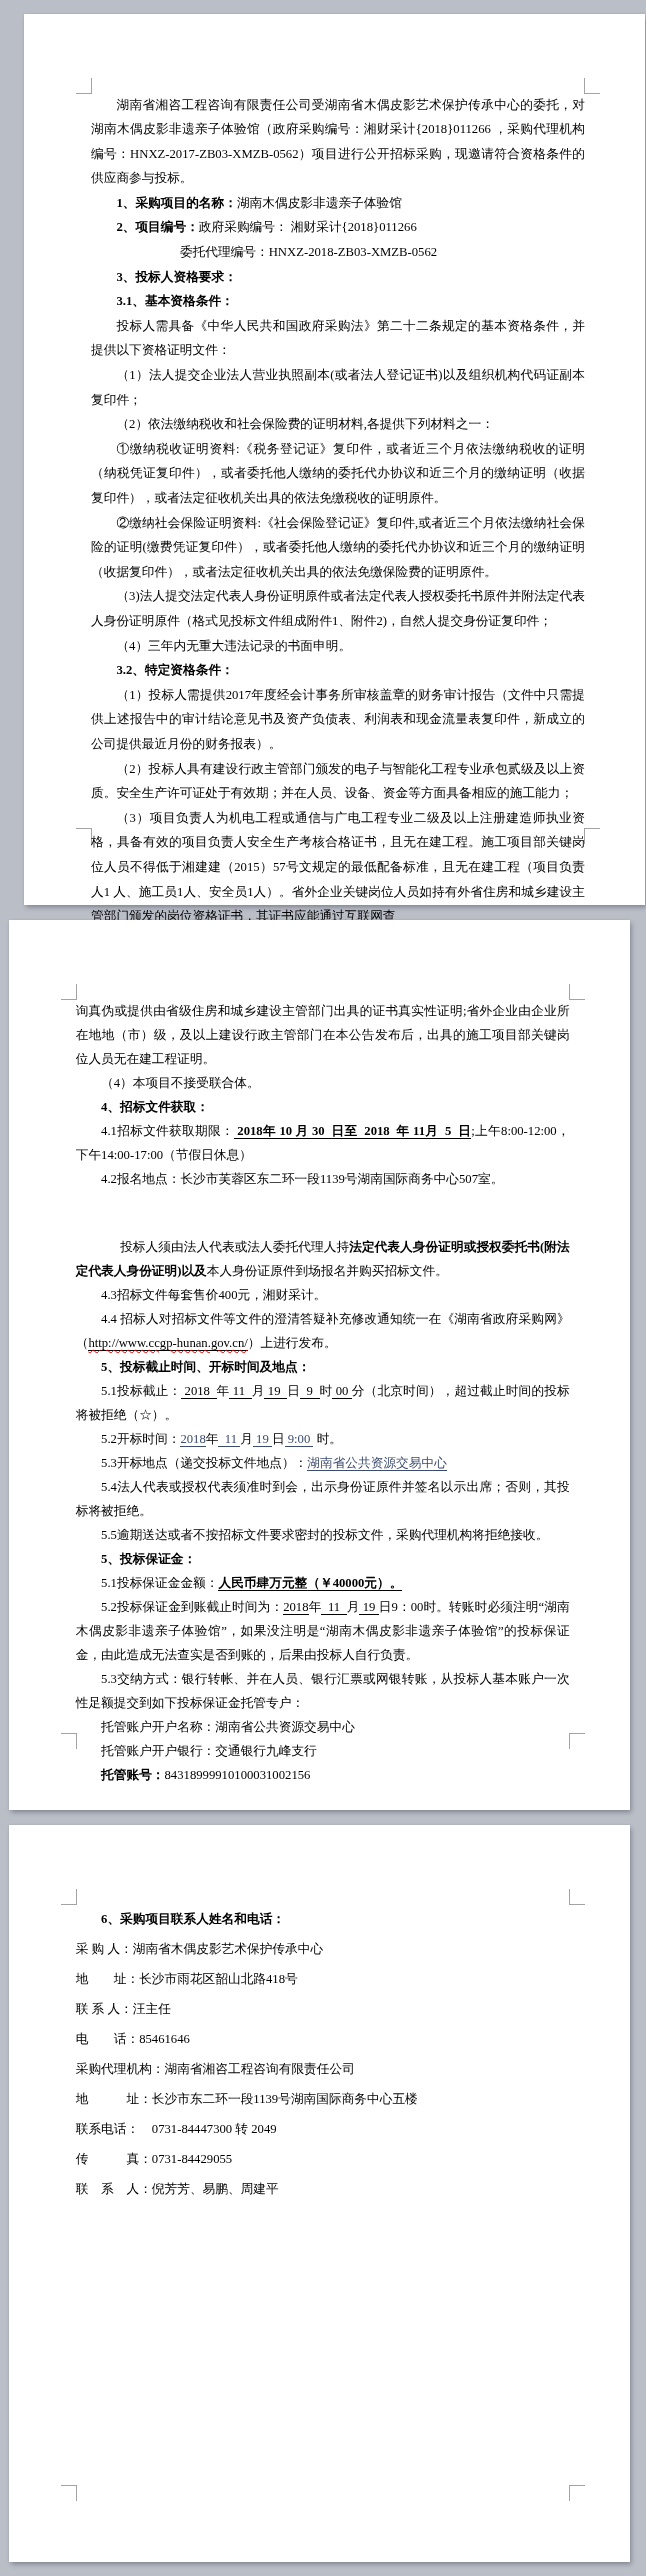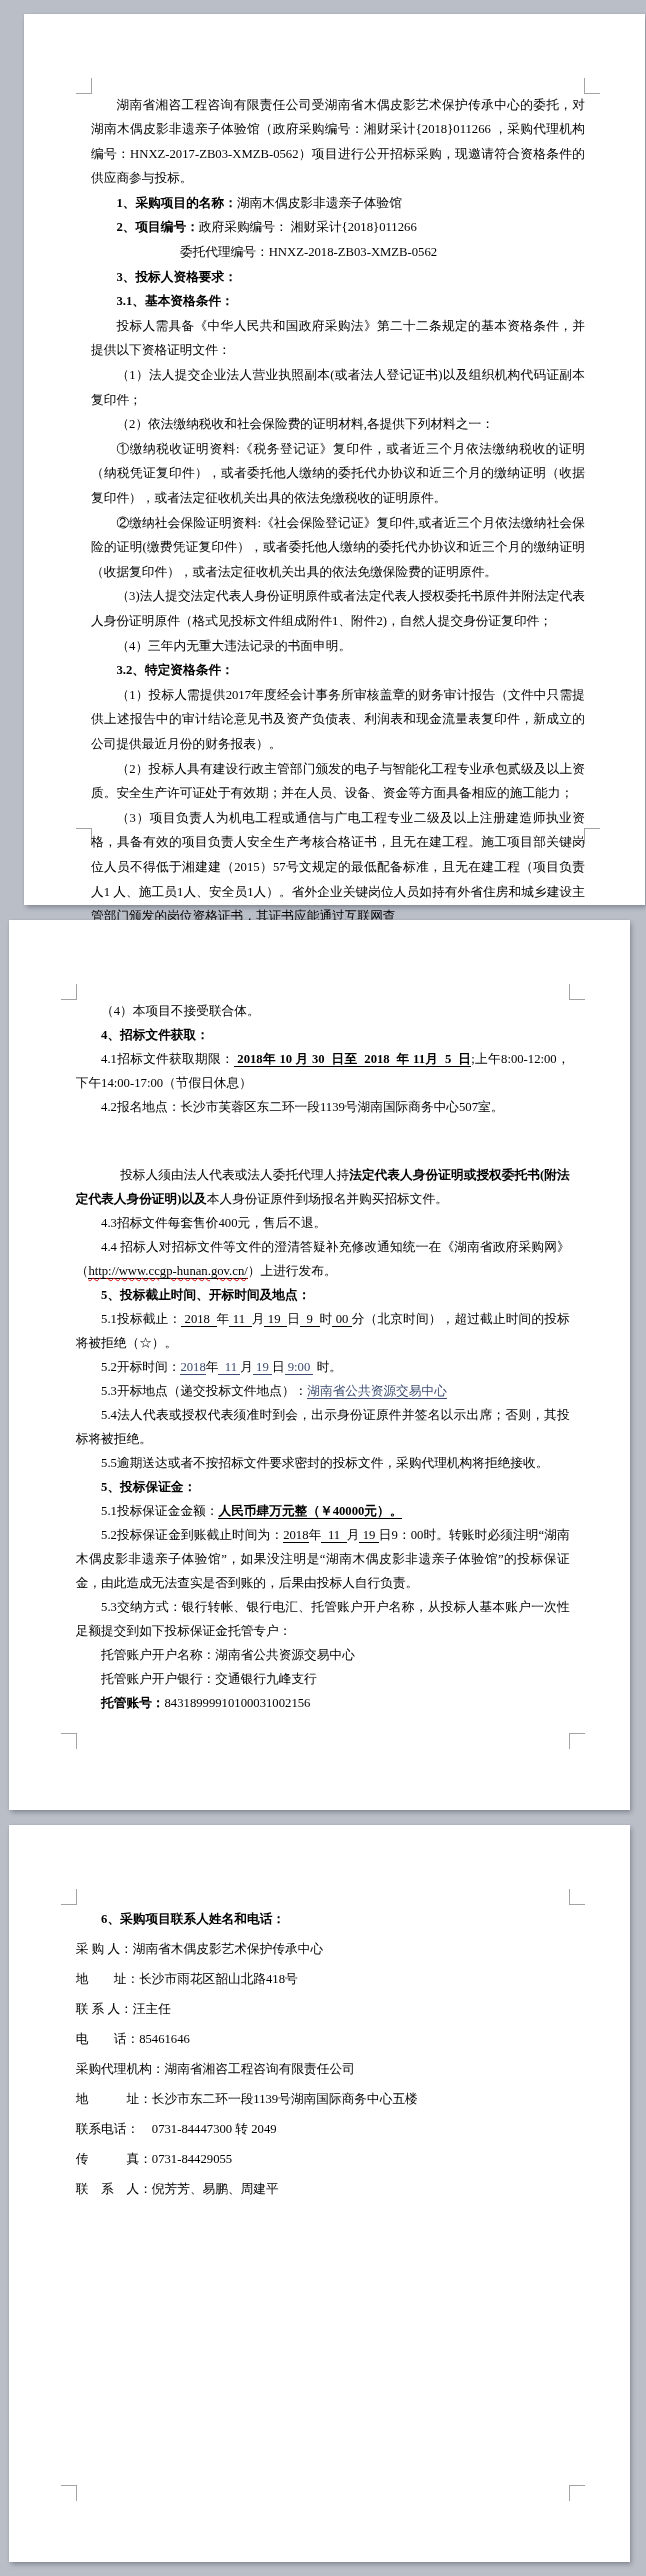--- a/index.html
+++ b/index.html
@@ -70,37 +70,38 @@
           <p class="para ind2"><span class="run">（2）投标人具有建设行政主管部门颁发的电子与智能化工程专业承包贰级及以上资质。安全生产许可证处于有效期；并在人员、设备、资金等方面具备相应的施工能力；</span></p>
           <p class="para ind2"><span class="run">（3）项目负责人为机电工程或通信与广电工程专业二级及以上注册建造师执业资格，具备有效的项目负责人安全生产考核合格证书，且无在建工程。施工项目部关键岗位人员不得低于湘建建（2015）57号文规定的最低配备标准，且无在建工程（项目负责人1&nbsp;人、施工员1人、安全员1人）。省外企业关键岗位人员如持有外省住房和城乡建设主管部门颁发的岗位资格证书，其证书应能通过互联网查</span></p>
         </div>
       </div>
       <div class="page pg2">
         <div class="mark tl"></div>
         <div class="mark tr"></div>
         <div class="mark bl"></div>
         <div class="mark br"></div>
         <div class="content">
+          <p class="para"><span class="run">询真伪或提供由省级住房和城乡建设主管部门出具的证书真实性证明;省外企业由企业所在地地（市）级，及以上建设行政主管部门在本公告发布后，出具的施工项目部关键岗位人员无在建工程证明。</span></p>
           <p class="para ind2"><span class="run">（4）本项目不接受联合体。</span></p>
           <p class="para ind2"><span class="run b">4、招标文件获取：</span></p>
           <p class="para ind2"><span class="run">4.1招标文件获取期限：</span><span class="run b u">&nbsp;2018年&nbsp;10&nbsp;月&nbsp;30&nbsp;&nbsp;日至&nbsp;&nbsp;2018&nbsp;&nbsp;年&nbsp;11月&nbsp;&nbsp;5&nbsp;&nbsp;日</span><span class="run">;上午8:00-12:00，下午14:00-17:00（节假日休息）</span></p>
           <p class="para ind2"><span class="run">4.2报名地点：长沙市芙蓉区东二环一段1139号湖南国际商务中心507室。</span></p>
           <p class="para ind35"><span class="run">投标人须由法人代表或法人委托代理人持</span><span class="run b">法定代表人身份证明或授权委托书(附法定代表人身份证明)以及</span><span class="run">本人身份证原件到场报名并购买招标文件。</span></p>
-          <p class="para ind2"><span class="run">4.3招标文件每套售价400元，售后不退。</span></p>
+          <p class="para ind2"><span class="run">4.3招标文件每套售价400元，湘财采计。</span></p>
           <p class="para ind2"><span class="run">4.4&nbsp;招标人对招标文件等文件的澄清答疑补充修改通知统一在《湖南省政府采购网》（</span><span class="run u wavy">http://www.ccgp-hunan.gov.cn/</span><span class="run">）上进行发布。</span></p>
           <p class="para ind2"><span class="run b">5、投标截止时间、开标时间及地点：</span></p>
           <p class="para ind2"><span class="run">5.1投标截止：</span><span class="run u">&nbsp;2018&nbsp;&nbsp;</span><span class="run">年</span><span class="run u">&nbsp;11&nbsp;&nbsp;</span><span class="run">月</span><span class="run u">&nbsp;19&nbsp;&nbsp;</span><span class="run">日</span><span class="run u">&nbsp;&nbsp;9&nbsp;&nbsp;</span><span class="run">时</span><span class="run u">&nbsp;00&nbsp;</span><span class="run">分（北京时间），超过截止时间的投标将被拒绝（☆）。</span></p>
           <p class="para ind2"><span class="run">5.2开标时间：</span><span class="run u fill">2018</span><span class="run">年</span><span class="run u fill">&nbsp;&nbsp;11&nbsp;</span><span class="run">月</span><span class="run u fill">&nbsp;19&nbsp;</span><span class="run">日</span><span class="run u fill">&nbsp;9:00&nbsp;</span><span class="run">&nbsp;时。</span></p>
           <p class="para ind2"><span class="run">5.3开标地点（递交投标文件地点）：</span><span class="run u fill">湖南省公共资源交易中心</span></p>
           <p class="para ind2"><span class="run">5.4法人代表或授权代表须准时到会，出示身份证原件并签名以示出席；否则，其投标将被拒绝。</span></p>
           <p class="para ind2"><span class="run">5.5逾期送达或者不按招标文件要求密封的投标文件，采购代理机构将拒绝接收。</span></p>
           <p class="para ind2"><span class="run b">5、投标保证金：</span></p>
           <p class="para ind2"><span class="run">5.1投标保证金金额：</span><span class="run b u">人民币肆万元整（￥40000元）。</span></p>
           <p class="para ind2"><span class="run">5.2投标保证金到账截止时间为：</span><span class="run u">2018</span><span class="run">年</span><span class="run u">&nbsp;&nbsp;11&nbsp;&nbsp;</span><span class="run">月</span><span class="run u">&nbsp;19&nbsp;</span><span class="run">日9：00时。转账时必须注明“湖南木偶皮影非遗亲子体验馆”，如果没注明是“湖南木偶皮影非遗亲子体验馆”的投标保证金，由此造成无法查实是否到账的，后果由投标人自行负责。</span></p>
-          <p class="para ind2"><span class="run">5.3交纳方式：银行转帐、银行电汇、托管账户开户名称，从投标人基本账户一次性足额提交到如下投标保证金托管专户：</span></p>
+          <p class="para ind2"><span class="run">5.3交纳方式：银行转帐、并在人员、银行汇票或网银转账，从投标人基本账户一次性足额提交到如下投标保证金托管专户：</span></p>
           <p class="para ind2"><span class="run">托管账户开户名称：湖南省公共资源交易中心</span></p>
           <p class="para ind2"><span class="run">托管账户开户银行：交通银行九峰支行</span></p>
           <p class="para ind2"><span class="run b">托管账号：</span><span class="run">84318999910100031002156</span></p>
         </div>
       </div>
       <div class="page pg3">
         <div class="mark tl"></div>
         <div class="mark tr"></div>
         <div class="mark bl"></div>
         <div class="mark br"></div>

